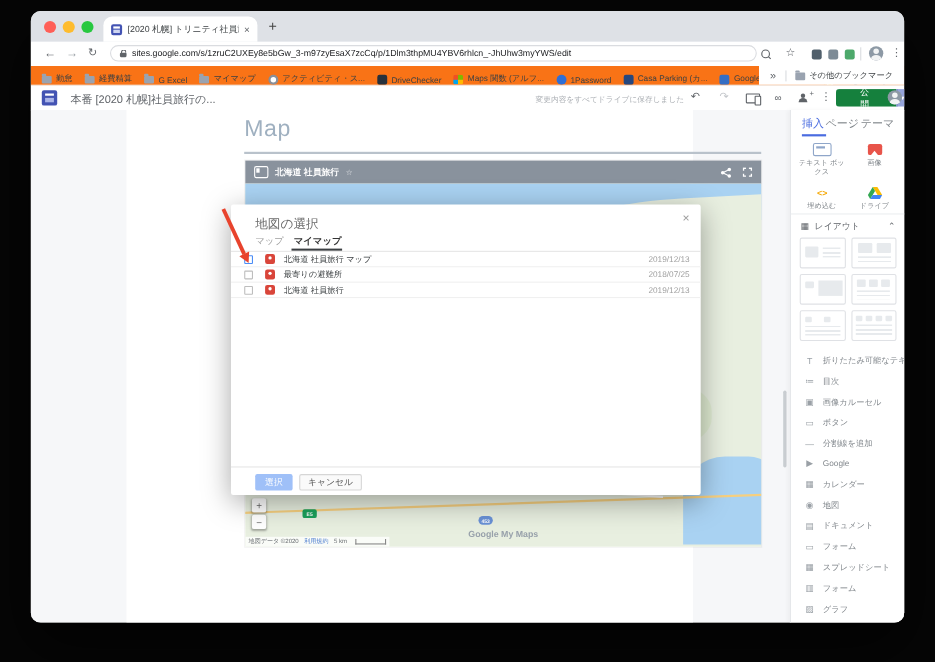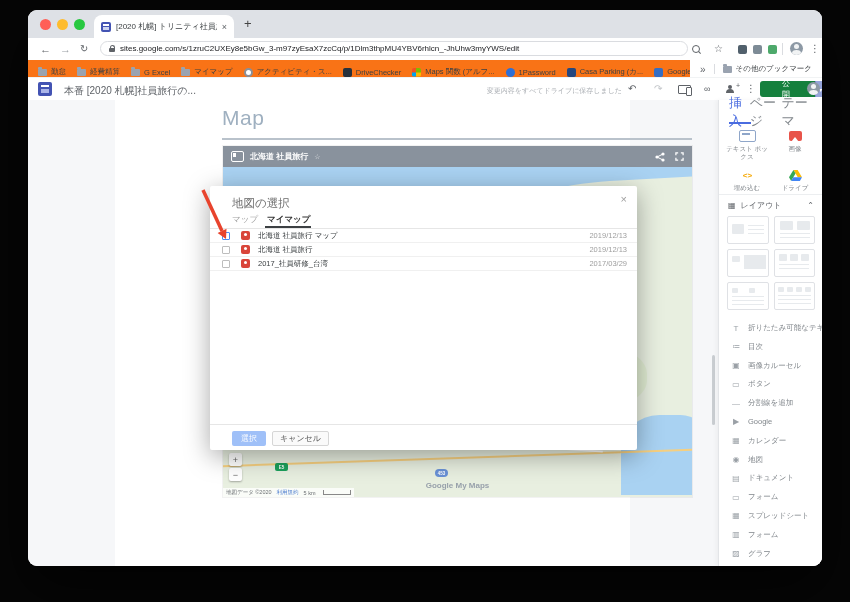--- a/index.html
+++ b/index.html
@@ -146,21 +146,21 @@
   #dlg-footer-divider{left:0;top:238px;width:427px;height:1px;background:#e6e6e6}
   #btn-select{left:22px;top:245px;height:15px;background:#9fc0f8;border-radius:2px;color:#fff;font-size:8px;display:flex;align-items:center;padding:0 9px}
   #btn-cancel{left:62px;top:245px;height:15px;background:#fafafa;border:1px solid #d6d6d6;border-radius:2px;color:#555;font-size:8px;display:flex;align-items:center;padding:0 7px;box-sizing:border-box}
   
   #arrow{left:165px;top:172px;width:46px;height:66px;z-index:50;pointer-events:none}
   
   #scrollbar{left:684px;top:255px;width:3px;height:70px;background:#c9cdd1;border-radius:2px;z-index:5}
   
   #sidebar{left:690px;top:0;width:104px;height:466px;background:#fff;border-left:1px solid #e3e5e8;box-shadow:-2px 0 4px rgba(0,0,0,.04);z-index:10}
   #sb-tabs{left:0;top:0;width:104px;height:24px;display:flex;align-items:center;justify-content:space-between;padding:0 10px;box-sizing:border-box}
-  .sb-tab{font-size:13px;color:#80868b}
+  .sb-tab{font-size:10px;color:#80868b}
   .sb-tab.active{color:#4a6ce0}
   #sb-underline{left:10px;top:22px;width:22px;height:2px;background:#4a6ce0}
   #sb-tiles{left:0;top:28px;width:104px;display:grid;grid-template-columns:1fr 1fr;row-gap:8px;padding:2px 4px;box-sizing:border-box}
   .tile{display:flex;flex-direction:column;align-items:center;gap:3px}
   .tile .lbl{font-size:6.5px;color:#80868b;text-align:center;line-height:1.25}
   .ticon{height:12px;display:flex;align-items:center;justify-content:center}
   .tb-icon{width:15px;height:10px;border:1.5px solid #8fa6c9;border-radius:2px;position:relative}
   .tb-icon:before{content:"";position:absolute;left:2px;top:2px;width:8px;height:1.5px;background:#8fa6c9}
   .img-icon{width:13px;height:10px;background:#e8544a;border-radius:2px;position:relative;overflow:hidden}
   .img-icon:before{content:"";position:absolute;left:2px;bottom:-1px;border-left:4px solid transparent;border-right:4px solid transparent;border-bottom:5px solid #fff}
@@ -472,28 +472,28 @@
     <div class="abs" id="dlg-rows">
       <div class="dlg-row">
         <span class="chk hl"></span>
         <span class="mym"></span>
         <span class="row-name">北海道 社員旅行 マップ</span>
         <span class="row-date">2019/12/13</span>
       </div>
       <div class="dlg-row">
         <span class="chk"></span>
         <span class="mym"></span>
-        <span class="row-name">北海道 社員旅行</span>
-        <span class="row-date">2019/12/13</span>
+        <span class="row-name">最寄りの避難所</span>
+        <span class="row-date">2018/07/25</span>
       </div>
       <div class="dlg-row">
         <span class="chk"></span>
         <span class="mym"></span>
-        <span class="row-name">2017_社員研修_台湾</span>
-        <span class="row-date">2017/03/29</span>
+        <span class="row-name">北海道 社員旅行</span>
+        <span class="row-date">2019/12/13</span>
       </div>
     </div>
     <div class="abs" id="dlg-footer-divider"></div>
     <div class="abs" id="btn-select">選択</div>
     <div class="abs" id="btn-cancel">キャンセル</div>
   </div>
 
   <svg class="abs" id="arrow" viewBox="0 0 46 66">
     <line x1="10" y1="8" x2="29" y2="49" stroke="#e8432d" stroke-width="3.5"></line>
     <polygon points="33,57 24.6,50.9 33.5,46.7" fill="#e8432d"></polygon>

